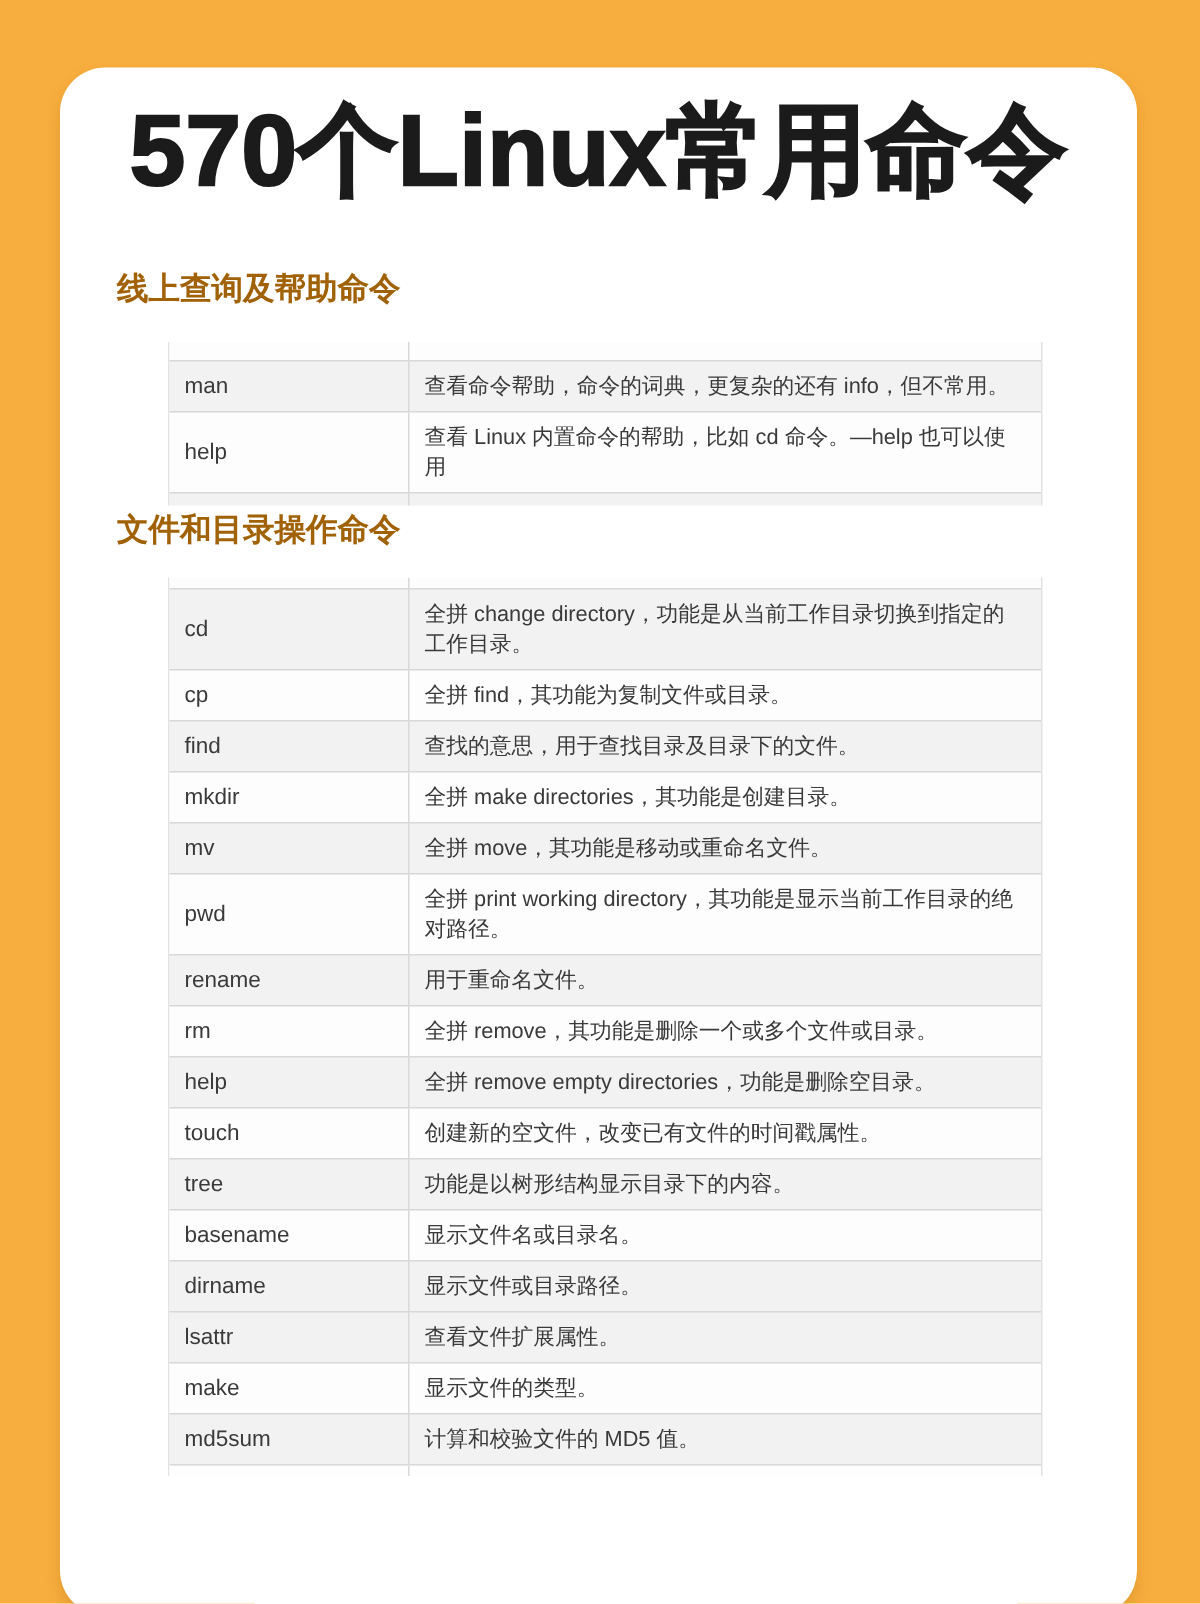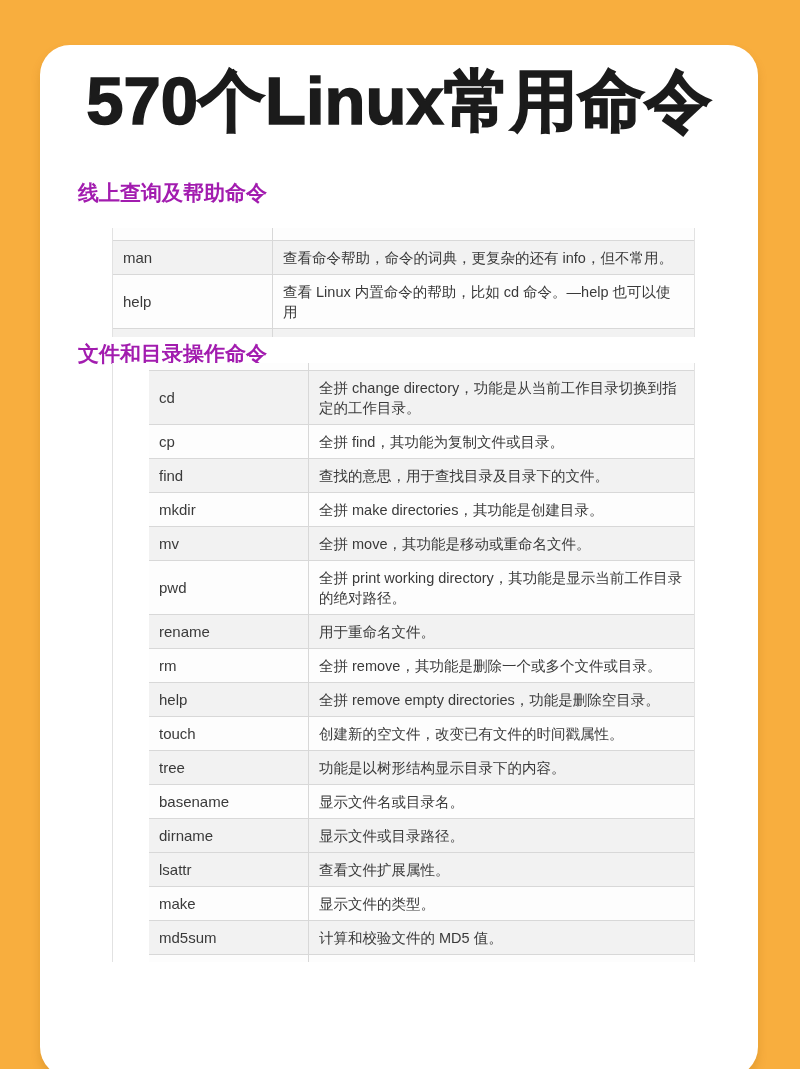--- a/index.html
+++ b/index.html
@@ -30,36 +30,36 @@
     color:#1B1B1B;
     -webkit-text-stroke:1.5px #1B1B1B;
   }
   .sec-heading{
     position:absolute;
     margin:0;
     left:38px;
     font-size:21px;
     line-height:24px;
     font-weight:700;
-    color:#a21caf;
+    color:#a16207;
   }
   .sec-heading.h1{top:136px;}
   .sec-heading.h2{top:297px;}
   .tbl{
     position:absolute;
     left:42px;
     width:583px;
     box-sizing:border-box;
     border-left:1px solid #E2E2E2;
     border-right:1px solid #E2E2E2;
     background:#FFFFFF;
     margin-left:30px;
   }
   .tbl.t1{top:183px;}
-  .tbl.t2{top:318px;padding-left:36px;}
+  .tbl.t2{top:340px;}
   .trow{display:flex;}
   .trow + .trow{border-top:1px solid #D8D8D8;}
   .trow.odd{background:#F2F2F2;}
   .trow.even{background:#FDFDFD;}
   .cell{
     box-sizing:border-box;
     padding:6.5px 10px;
     display:flex;
     align-items:center;
     color:#3A3A3A;

